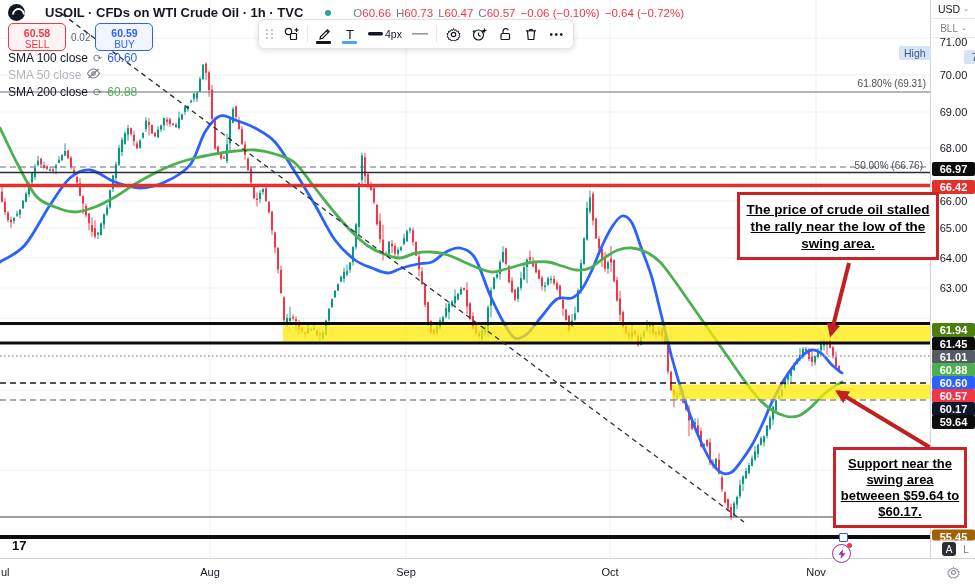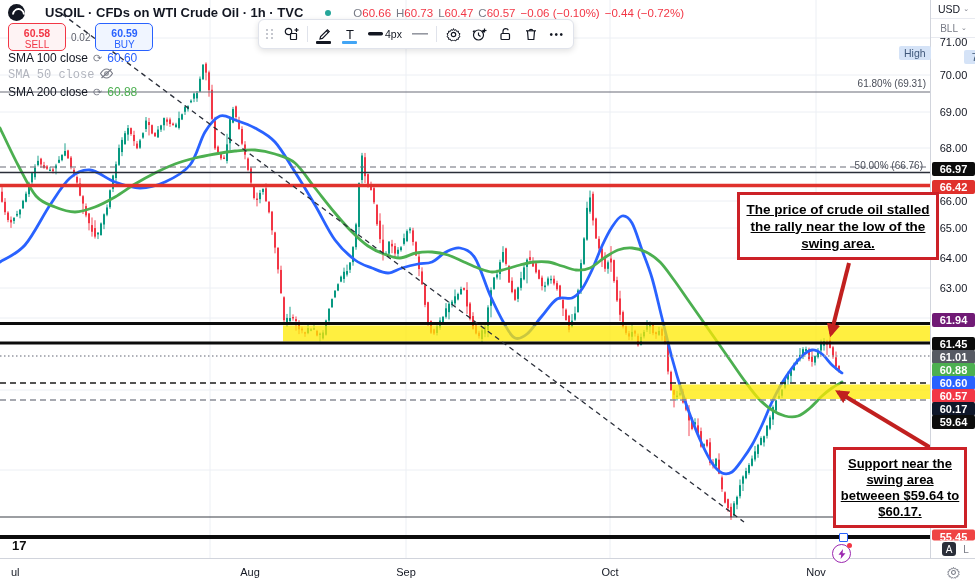--- a/index.html
+++ b/index.html
@@ -18,21 +18,21 @@
   .bs{position:absolute;left:8px;top:23px;display:flex;align-items:center;gap:4px;z-index:7;}
   .bsbtn{width:56px;height:26px;border-radius:5px;display:flex;flex-direction:column;align-items:center;justify-content:flex-end;
     font-size:10px;line-height:11px;cursor:pointer;background:#fff;}
   .sell{border:1.5px solid #f23645;color:#f23645;background:#fef3f4;}
   .buy{border:1.5px solid #2962ff;color:#2962ff;background:#f0f5ff;}
   .bsbtn .p{font-weight:700;font-size:10.5px;}
   .spread{font-size:10px;color:#5d606b;padding:0 1px;}
   
   .leg{position:absolute;left:8px;z-index:7;display:flex;align-items:center;gap:5px;font-size:12px;color:#131722;height:16px;}
   .leg .val{font-weight:400;}
-  .leg.off{color:#b2b5be;font-family:Liberation Mono, monospace;}
+  .leg.off{color:#b2b5be;}
   .syncic{color:#787b86;font-size:11px;line-height:10px;}
   
   .tbar{position:absolute;left:258px;top:19px;height:28px;background:#fff;border:1px solid #e0e3eb;border-radius:6px;
     box-shadow:0 2px 6px rgba(0,0,0,.12);display:flex;align-items:center;padding:0 4px;gap:2px;z-index:8;}
   .tbtn{width:24px;height:22px;display:flex;align-items:center;justify-content:center;border-radius:4px;cursor:pointer;
     color:#131722;position:relative;flex:none;}
   .tbtn svg{display:block;}
   .tsep{width:1px;height:16px;background:#e0e3eb;margin:0 2px;flex:none;}
   .wlabel{font-size:10.5px;color:#131722;margin-left:2px;}
   .ubar{position:absolute;left:4px;bottom:1px;width:15px;height:3px;border-radius:1px;}
@@ -54,21 +54,21 @@
   .unitbtn .chev{font-size:7px;color:#787b86;}
   .plab{position:absolute;left:0;width:45px;text-align:center;font-size:11px;color:#131722;transform:translateY(-50%);}
   .pchip{position:absolute;left:1px;width:43px;text-align:center;font-size:11px;font-weight:600;border-radius:2px;
     padding:1px 0;transform:translateY(-50%);z-index:2;}
   .scalebtns{position:absolute;right:3px;bottom:2px;display:flex;gap:3px;z-index:3;}
   .scalebtn{width:14px;height:14px;border-radius:3px;font-size:10px;display:flex;align-items:center;justify-content:center;cursor:pointer;color:#787b86;}
   .scalebtn.on{background:#2a2e39;color:#fff;}
   
   #taxis{position:absolute;left:0;top:558px;width:975px;height:28px;border-top:1px solid #d1d4dc;background:#fff;z-index:3;cursor:ew-resize;}
   .tlab{position:absolute;top:7px;font-size:11px;color:#131722;transform:translateX(-50%);}
-  .tlab.edge{transform:none;padding-left:10px;}
+  .tlab.edge{transform:none;}
   .taxgear{position:absolute;right:14px;top:6px;color:#787b86;z-index:4;cursor:pointer;}
   
   .replaybtn{position:absolute;left:832px;top:544px;width:17px;height:17px;border-radius:50%;border:1.5px solid #9c27b0;
     background:#fff;z-index:6;display:flex;align-items:center;justify-content:center;cursor:pointer;}
   .replaybtn::after{content:"";position:absolute;right:-2px;top:-2px;width:5px;height:5px;border-radius:50%;background:#f23645;}
   .linehandle{position:absolute;left:839px;top:533px;width:7px;height:7px;background:#fff;border:1.5px solid #2962ff;border-radius:1px;z-index:6;cursor:pointer;}
 </style>
 </head>
 <body>
 
@@ -690,21 +690,21 @@
   <div class="hdr">
     <span class="logo"></span>
     <span class="sym">USOIL · CFDs on WTI Crude Oil · 1h · TVC</span>
     <span class="mktdot"></span>
     <span class="ohlc">
       <span><span>O</span><b>60.66</b></span>
       <span><span>H</span><b>60.73</b></span>
       <span><span>L</span><b>60.47</b></span>
       <span><span>C</span><b>60.57</b></span>
       <b>−0.06 (−0.10%)</b>
-      <b>−0.44 (−0.72%)</b>
+      <b>−0.64 (−0.72%)</b>
     </span>
   </div>
 
   <div class="bs">
     <div class="bsbtn sell">
       <span class="p">60.58</span>
       <span>SELL</span>
     </div>
     <span class="spread">0.02</span>
     <div class="bsbtn buy">
@@ -837,40 +837,40 @@
         <div class="plab" style="top: 75px;">70.00</div>
         <div class="plab" style="top: 112px;">69.00</div>
         <div class="plab" style="top: 148px;">68.00</div>
         <div class="plab" style="top: 201px;">66.00</div>
         <div class="plab" style="top: 228px;">65.00</div>
         <div class="plab" style="top: 258px;">64.00</div>
         <div class="plab" style="top: 288px;">63.00</div>
         <div class="pchip" style="top: 57px; background: rgb(213, 227, 247); color: rgb(56, 81, 111); font-weight: 400; margin-left: 32px;">70.51</div>
         <div class="pchip" style="top: 169px; background: rgb(12, 12, 12); color: rgb(255, 255, 255);">66.97</div>
         <div class="pchip" style="top: 187px; background: rgb(224, 49, 44); color: rgb(255, 255, 255);">66.42</div>
-        <div class="pchip" style="top: 320px; background: #701a75; color: rgb(255, 255, 255);">61.94</div>
+        <div class="pchip" style="top: 330px; background: #4d7c0f; color: rgb(255, 255, 255);">61.94</div>
         <div class="pchip" style="top: 344px; background: rgb(12, 12, 12); color: rgb(255, 255, 255);">61.45</div>
         <div class="pchip" style="top: 357px; background: rgb(86, 90, 99); color: rgb(255, 255, 255);">61.01</div>
         <div class="pchip" style="top: 370px; background: rgb(76, 175, 80); color: rgb(255, 255, 255);">60.88</div>
         <div class="pchip" style="top: 383px; background: rgb(41, 98, 255); color: rgb(255, 255, 255);">60.60</div>
         <div class="pchip" style="top: 396px; background: rgb(242, 54, 69); color: rgb(255, 255, 255);">60.57</div>
         <div class="pchip" style="top: 409px; background: #0f172a; color: rgb(255, 255, 255);">60.17</div>
         <div class="pchip" style="top: 422px; background: rgb(12, 12, 12); color: rgb(255, 255, 255);">59.64</div>
-        <div class="pchip" style="top: 535px; background: #ef4444; color: rgb(255, 255, 255); height: 9px; overflow: hidden;">55.45</div>
+        <div class="pchip" style="top: 535px; background: #a16207; color: rgb(255, 255, 255); height: 9px; overflow: hidden;">55.45</div>
       </div>
     <div class="scalebtns">
       <div class="scalebtn on">A</div>
       <div class="scalebtn">L</div>
     </div>
   </div>
 
   <div id="taxis">
     <div id="taxis-labels">
         <div class="tlab edge" style="left: 1px;">ul</div>
-        <div class="tlab" style="left: 210px; margin-left: 40px;">Aug</div>
+        <div class="tlab" style="left: 210px;">Aug</div>
         <div class="tlab" style="left: 406px;">Sep</div>
         <div class="tlab" style="left: 610px;">Oct</div>
         <div class="tlab" style="left: 816px;">Nov</div>
       </div>
     <div class="taxgear">
       <svg width="15" height="15" viewBox="0 0 17 17" fill="none" stroke="#787b86" stroke-width="1.2">
         <circle cx="8.5" cy="8.5" r="2.2"></circle>
         <path d="M8.5 2.6 L9.3 4.4 L10.9 3.7 L11.6 5.4 L13.4 5.1 L13.3 7 L15 7.7 L14.2 9.3 L15 10.9 L13.3 11.6 L13.4 13.4 L11.6 13.2 L10.9 14.9 L9.3 14.2 L8.5 15 L7.7 14.2 L6.1 14.9 L5.4 13.2 L3.6 13.4 L3.7 11.6 L2 10.9 L2.8 9.3 L2 7.7 L3.7 7 L3.6 5.1 L5.4 5.4 L6.1 3.7 L7.7 4.4 Z" stroke-width="1"></path>
       </svg>
     </div>

